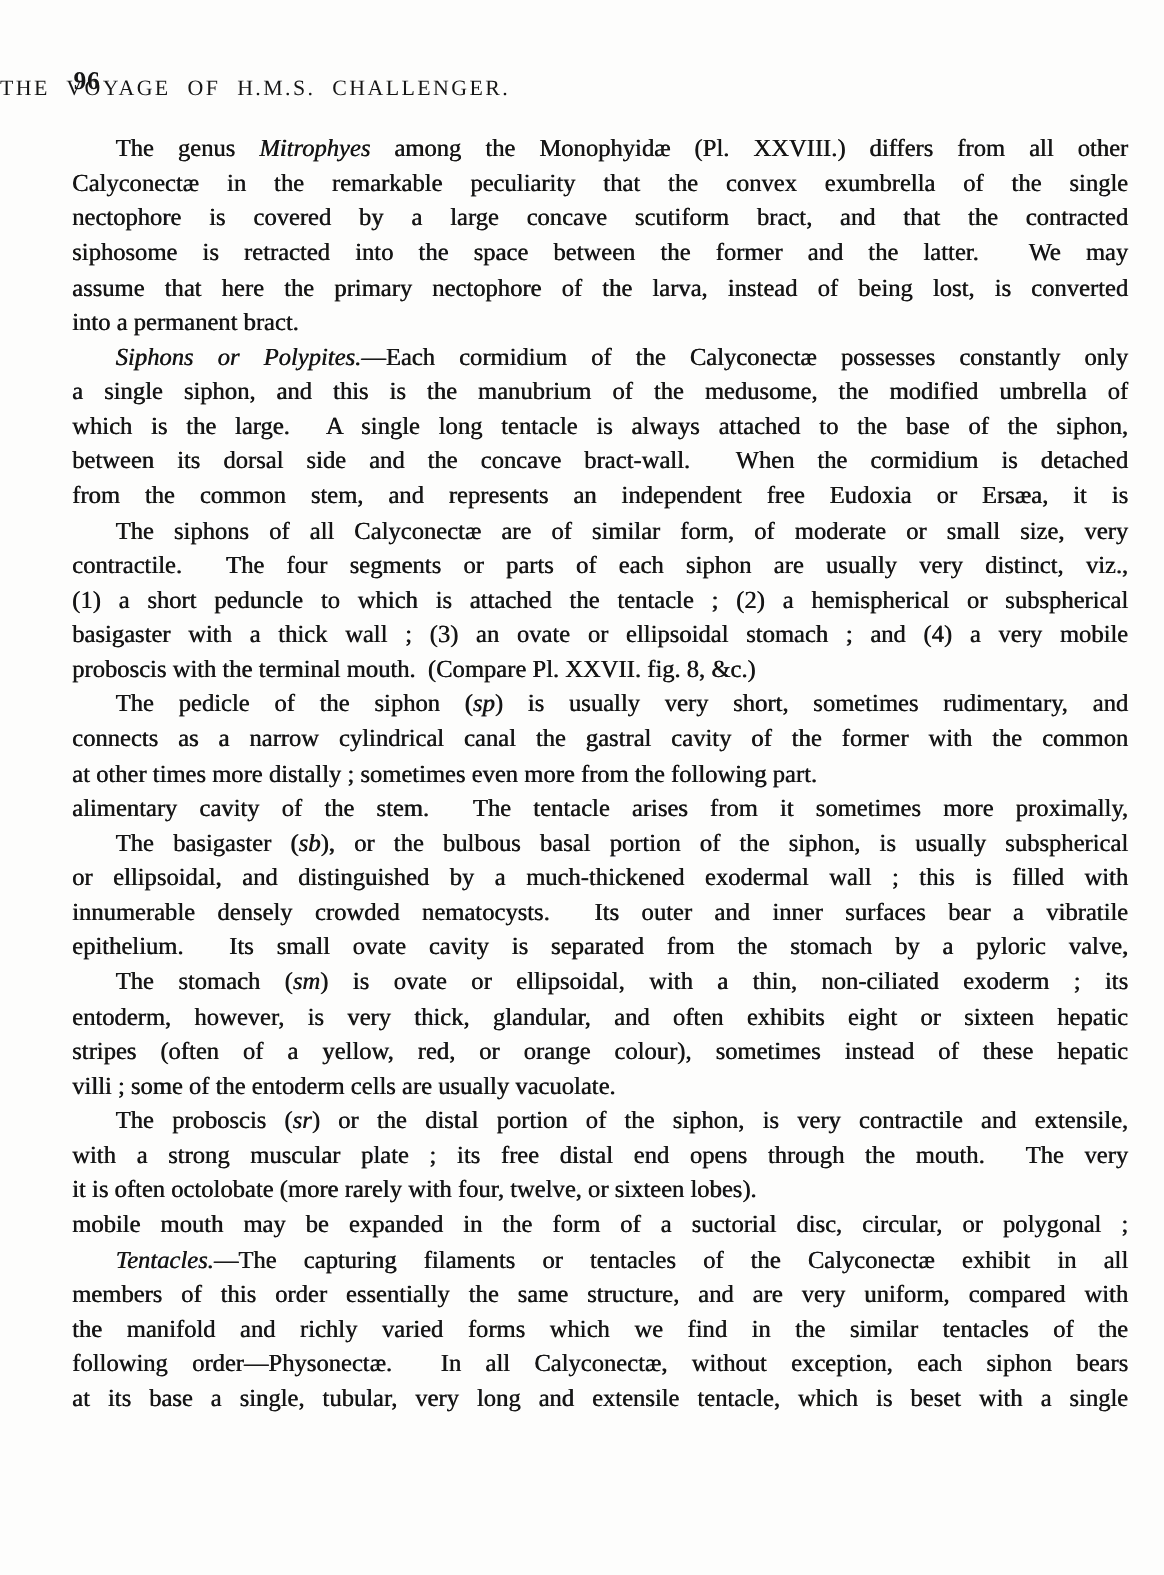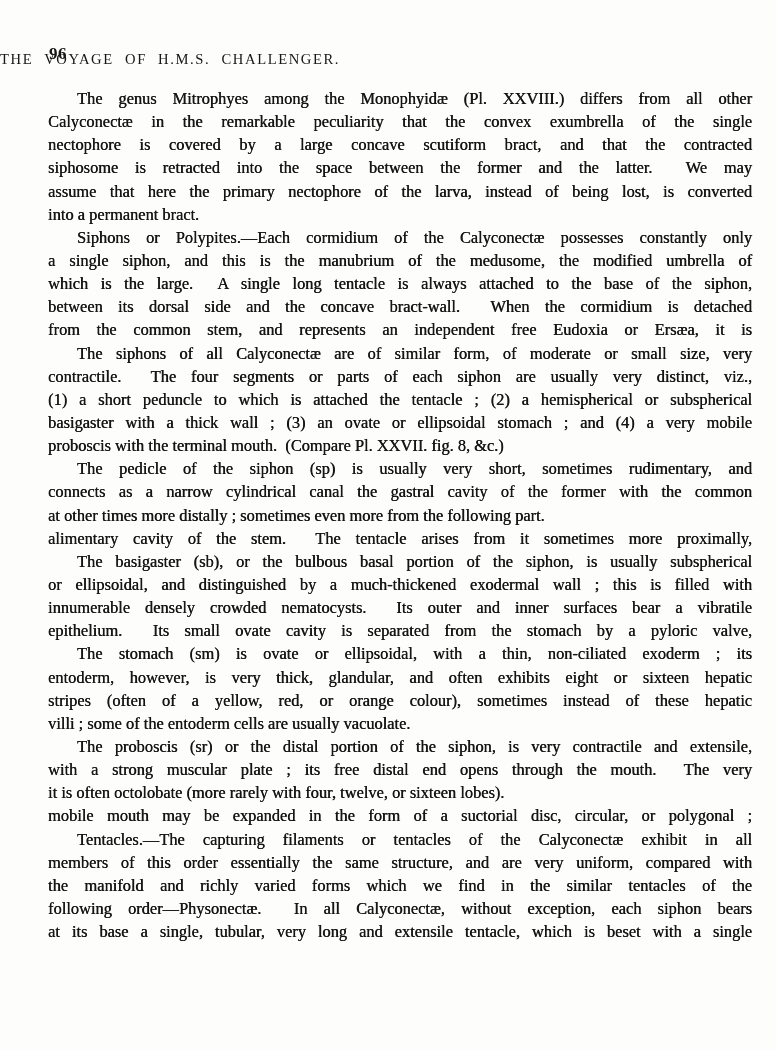--- a/index.html
+++ b/index.html
@@ -51,20 +51,21 @@
     white-space: pre-wrap;
     overflow: visible;
   }
   .line.last {
     text-align-last: left;
   }
   .line.indent {
     text-indent: 29px;
   }
   .it {
+    font-style: italic;
     margin-top: 28px;
   }
 </style>
 </head>
 <body>
 
 <div class="page" style="background: rgb(253, 253, 252); color: rgb(22, 22, 22);">
   <div class="page-number">96</div>
   <div class="running-title">THE VOYAGE OF H.M.S. CHALLENGER.</div>
   <div class="body-text">

